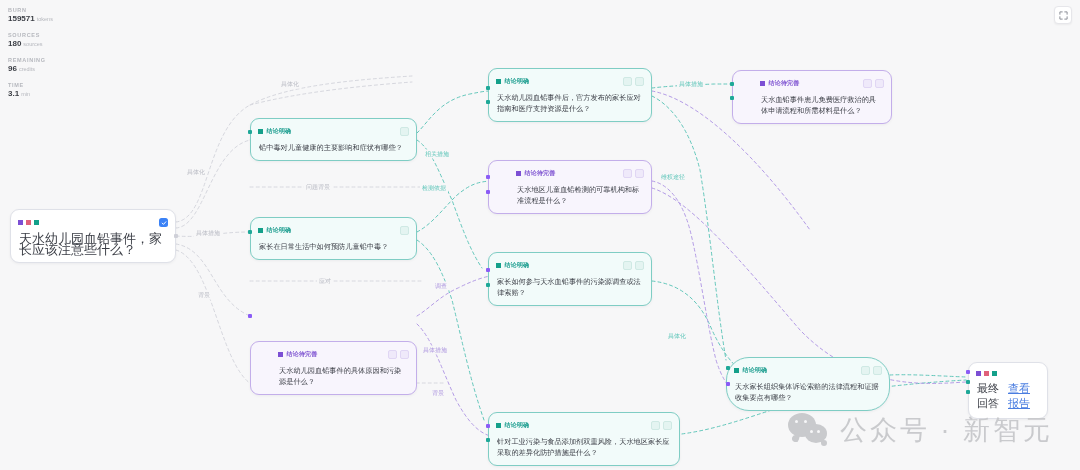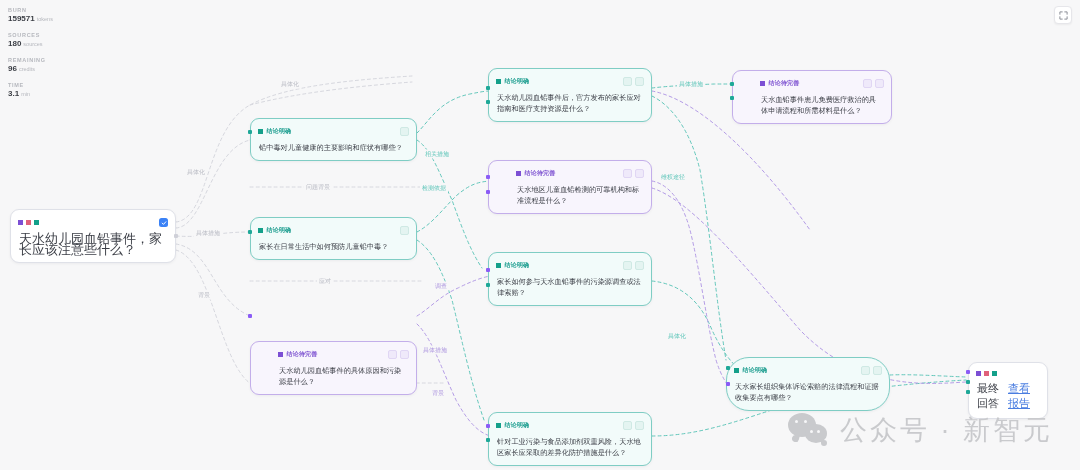--- a/index.html
+++ b/index.html
@@ -274,21 +274,21 @@
       <span class="sq"></span>
       <span class="tag">结论明确</span>
       <span class="acts">
           <i class="act"></i>
           <i class="act"></i>
         </span>
     </div>
     <div class="body">天水家长组织集体诉讼索赔的法律流程和证据收集要点有哪些？</div>
   </div>
 
-  <div class="node n-green" style="left:488px;top:412px;width:164px;">
+  <div class="node n-green" style="left:488px;top:412px;width:192px;">
     <div class="hdr">
       <span class="sq"></span>
       <span class="tag">结论明确</span>
       <span class="acts">
           <i class="act"></i>
           <i class="act"></i>
         </span>
     </div>
     <div class="body">针对工业污染与食品添加剂双重风险，天水地区家长应采取的差异化防护措施是什么？</div>
   </div>

